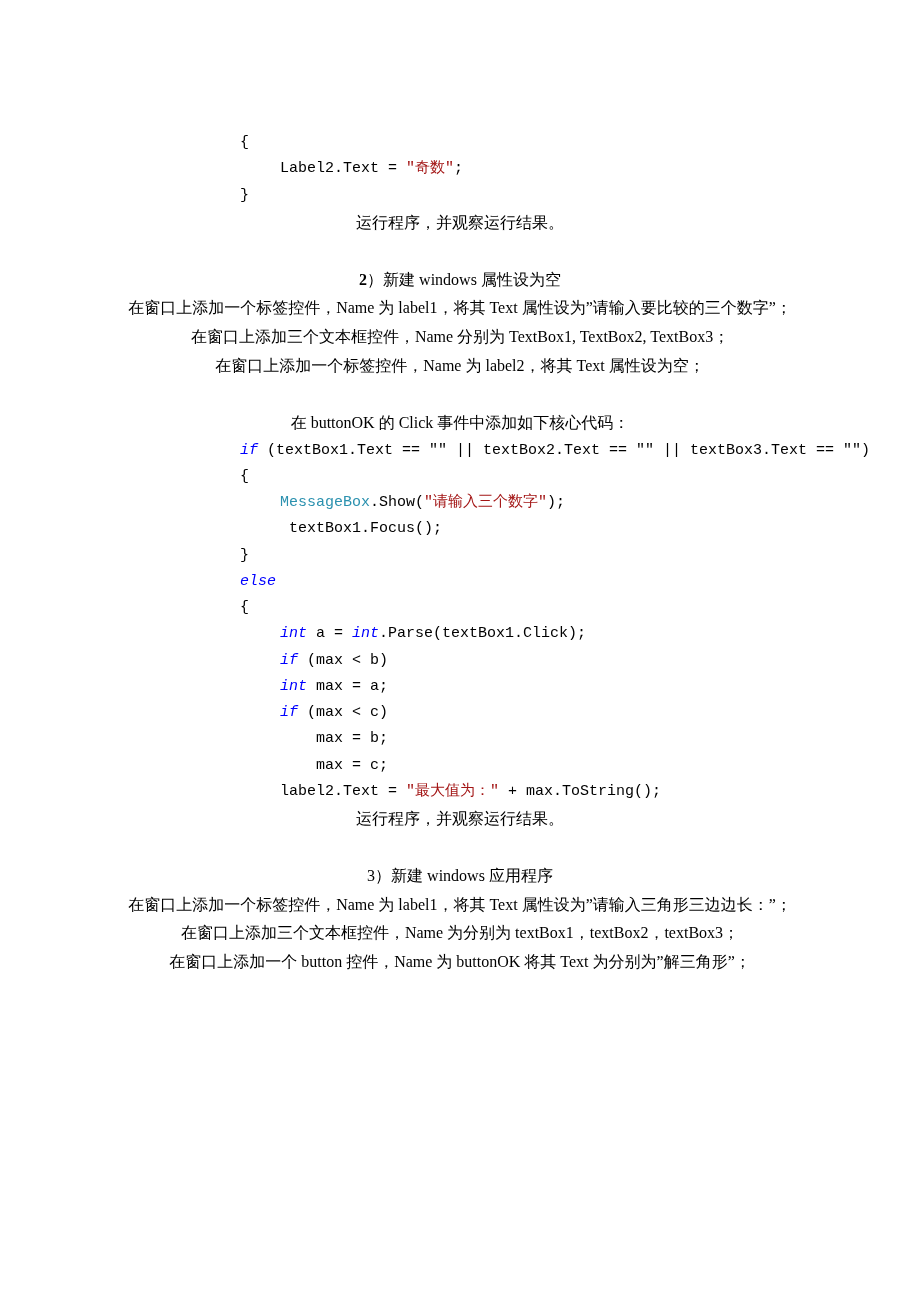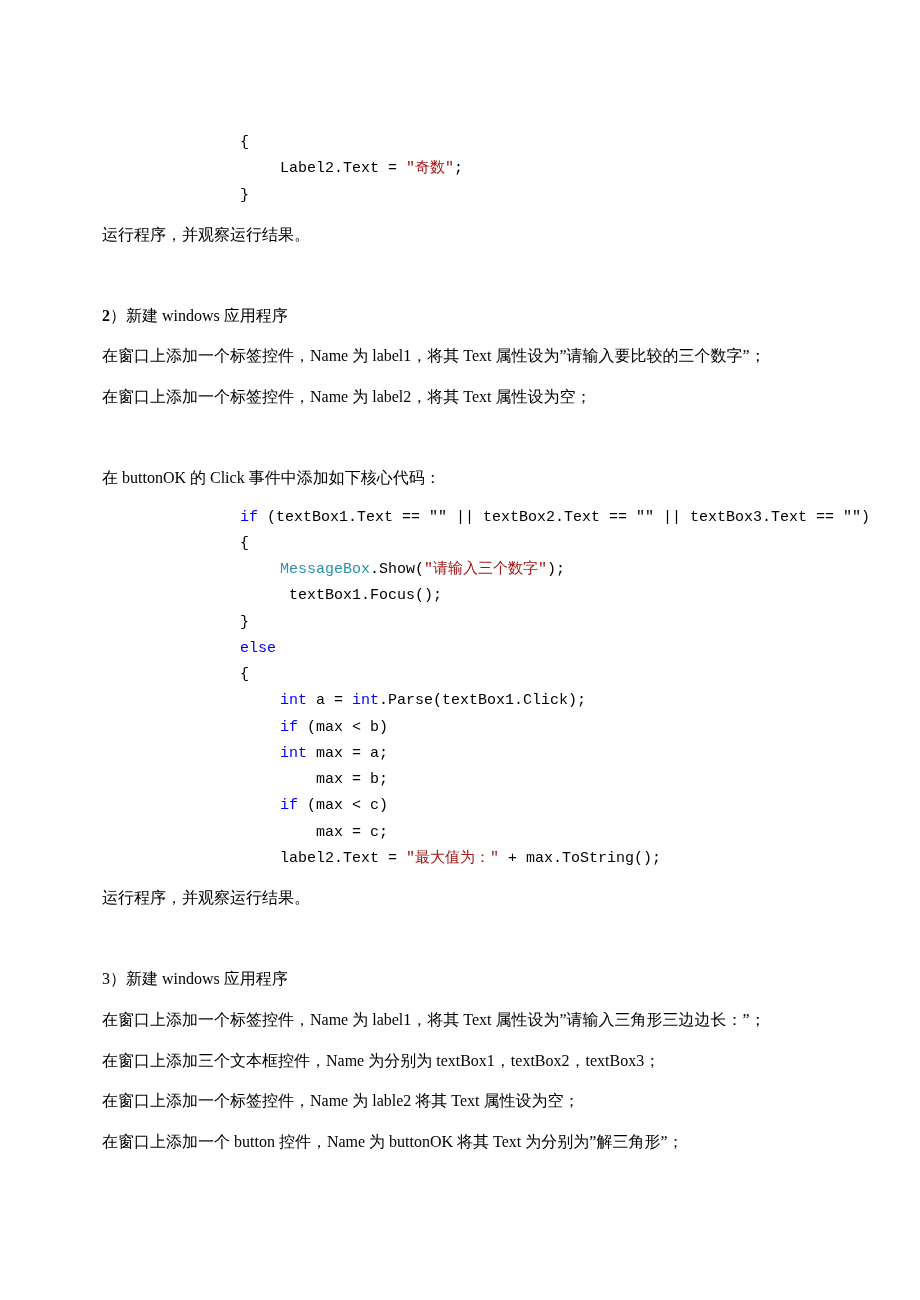--- a/index.html
+++ b/index.html
@@ -18,66 +18,66 @@
     box-sizing: border-box;
   }
   .code {
     font-family: "NSimSun", "SimSun", "Courier New", monospace;
     white-space: pre;
     line-height: 1.75;
     font-size: 15px;
   }
   .indent2 { padding-left: 150px; }
   .indent3 { padding-left: 190px; }
-  .kw { color: #0000ff; }
+  .kw { color: #0000ff; font-style: italic; }
   .cls { color: #2b91af; text-align: right; }
   .str { color: #a31515; }
-  .para { margin: 12px; }
+  .para { margin: 0; text-align: center; }
   .spacer { height: 28px; }
   .bold { font-weight: bold; }
 </style>
 </head>
 <body>
 
 <div class="page">
 
   <div class="code indent2">{</div>
   <div class="code indent3"><span>Label2.Text = </span><span class="str">"奇数"</span><span>;</span></div>
   <div class="code indent2">}</div>
 
   <p class="para">运行程序，并观察运行结果。</p>
 
   <div class="spacer"></div>
 
-  <p class="para"><span class="bold">2</span><span>）新建 windows 应用程序</span></p>
+  <p class="para"><span class="bold">2</span><span>）新建 windows 属性设为空</span></p>
   <p class="para">在窗口上添加一个标签控件，Name 为 label1，将其 Text 属性设为”请输入要比较的三个数字”；</p>
+  <p class="para">在窗口上添加三个文本框控件，Name 分别为 TextBox1, TextBox2, TextBox3；</p>
   <p class="para">在窗口上添加一个标签控件，Name 为 label2，将其 Text 属性设为空；</p>
 
   <div class="spacer"></div>
 
   <p class="para">在 buttonOK 的 Click 事件中添加如下核心代码：</p>
 
   <div class="code indent2"><span class="kw">if</span><span> (textBox1.Text == "" || textBox2.Text == "" || textBox3.Text == "")</span></div>
   <div class="code indent2">{</div>
   <div class="code indent3"><span class="cls">MessageBox</span><span>.Show(</span><span class="str">"请输入三个数字"</span><span>);</span></div>
   <div class="code indent3"> textBox1.Focus();</div>
   <div class="code indent2">}</div>
   <div class="code indent2"><span class="kw">else</span></div>
   <div class="code indent2">{</div>
   <div class="code indent3"><span class="kw">int</span><span> a = </span><span class="kw">int</span><span>.Parse(textBox1.Click);</span></div>
   <div class="code indent3"><span class="kw">if</span><span> (max &lt; b)</span></div>
   <div class="code indent3"><span class="kw">int</span><span> max = a;</span></div>
+  <div class="code indent3"><span class="kw">if</span><span> (max &lt; c)</span></div>
   <div class="code indent3">    max = b;</div>
-  <div class="code indent3"><span class="kw">if</span><span> (max &lt; c)</span></div>
   <div class="code indent3">    max = c;</div>
   <div class="code indent3"><span>label2.Text = </span><span class="str">"最大值为："</span><span> + max.ToString();</span></div>
 
   <p class="para">运行程序，并观察运行结果。</p>
 
   <div class="spacer"></div>
 
   <p class="para">3）新建 windows 应用程序</p>
   <p class="para">在窗口上添加一个标签控件，Name 为 label1，将其 Text 属性设为”请输入三角形三边边长：”；</p>
   <p class="para">在窗口上添加三个文本框控件，Name 为分别为 textBox1，textBox2，textBox3；</p>
-  <p class="para">在窗口上添加一个标签控件，Name 为 lable2 将其 Text 属性设为空；</p>
   <p class="para">在窗口上添加一个 button 控件，Name 为 buttonOK 将其 Text 为分别为”解三角形”；</p>
 
 </div>
 
 </body></html>

